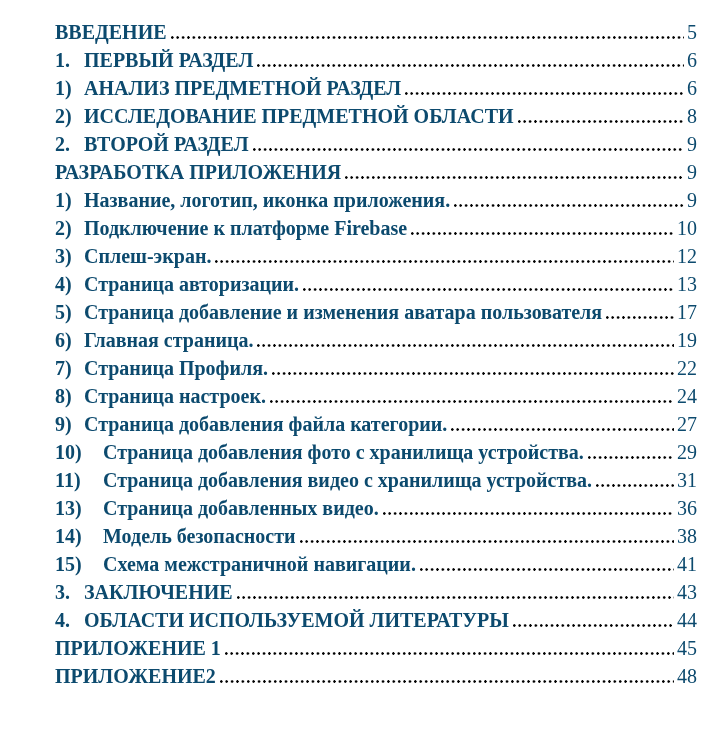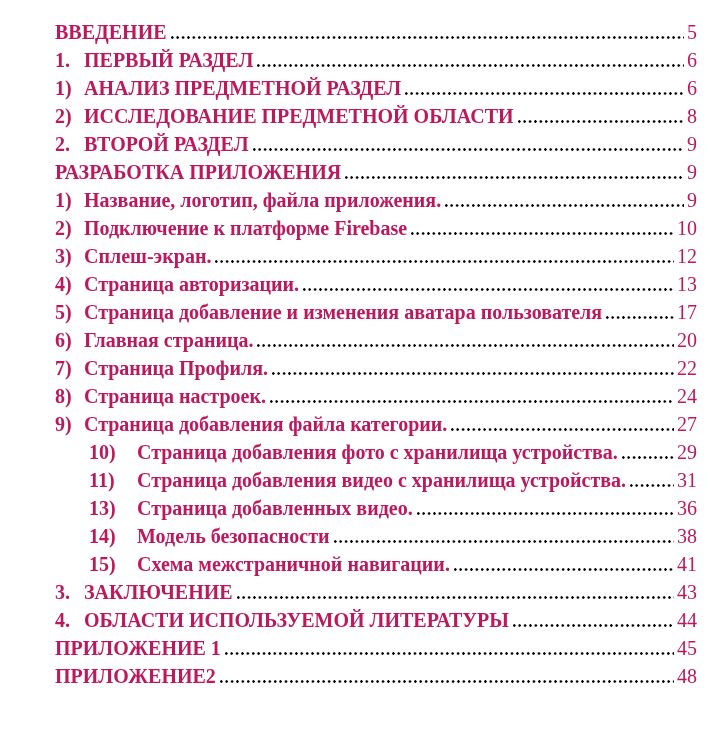--- a/index.html
+++ b/index.html
@@ -13,34 +13,33 @@
     overflow: hidden;
   }
   .page {
     box-sizing: border-box;
     width: 710px;
     height: 744px;
     padding: 18px 13px 12px 55px;
     font-family: "Liberation Serif", "DejaVu Serif", serif;
     font-size: 20px;
     line-height: 28px;
-    color: #be185d;
+    color: #0c4a6e;
   }
   .toc-row {
     display: flex;
     align-items: baseline;
     white-space: nowrap;
   }
   .num {
     font-weight: bold;
     flex: 0 0 29px;
   }
   .num.wide {
     flex: 0 0 48px;
-    margin-left: 34px;
   }
   .title {
     font-weight: bold;
     flex: 0 0 auto;
   }
   
   .leader {
     flex: 1 1 auto;
     height: 3px;
     margin: 0 3px 0 4px;
@@ -91,21 +90,21 @@
     <span class="page-num">9</span>
   </div>
       <div class="toc-row">
 
     <span class="title">РАЗРАБОТКА ПРИЛОЖЕНИЯ</span>
     <span class="leader"></span>
     <span class="page-num">9</span>
   </div>
       <div class="toc-row">
     <span class="num">1)</span>
-    <span class="title">Название, логотип, файла приложения.</span>
+    <span class="title">Название, логотип, иконка приложения.</span>
     <span class="leader"></span>
     <span class="page-num">9</span>
   </div>
       <div class="toc-row">
     <span class="num">2)</span>
     <span class="title">Подключение к платформе Firebase</span>
     <span class="leader"></span>
     <span class="page-num">10</span>
   </div>
       <div class="toc-row">
@@ -123,21 +122,21 @@
       <div class="toc-row">
     <span class="num">5)</span>
     <span class="title">Страница добавление и изменения аватара пользователя</span>
     <span class="leader"></span>
     <span class="page-num">17</span>
   </div>
       <div class="toc-row">
     <span class="num">6)</span>
     <span class="title">Главная страница.</span>
     <span class="leader"></span>
-    <span class="page-num">20</span>
+    <span class="page-num">19</span>
   </div>
       <div class="toc-row">
     <span class="num">7)</span>
     <span class="title">Страница Профиля.</span>
     <span class="leader"></span>
     <span class="page-num">22</span>
   </div>
       <div class="toc-row">
     <span class="num">8)</span>
     <span class="title">Страница настроек.</span>

